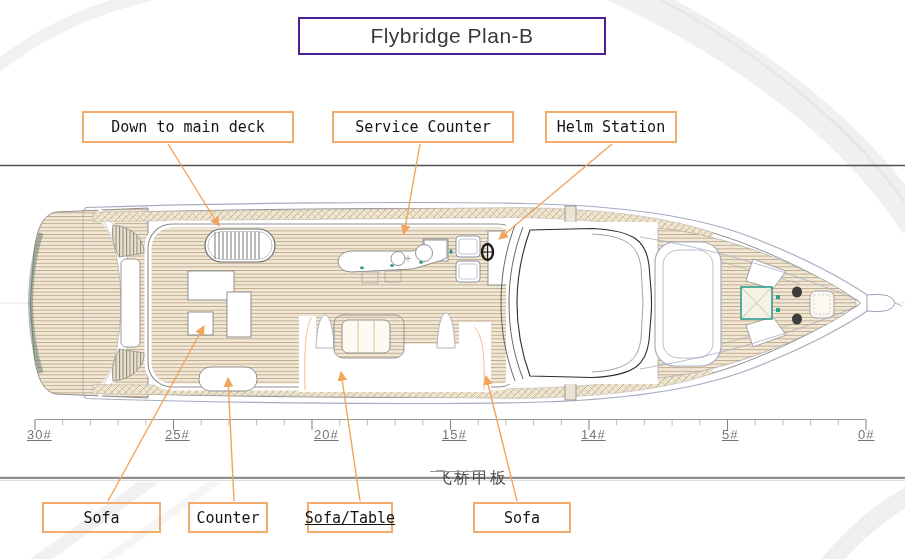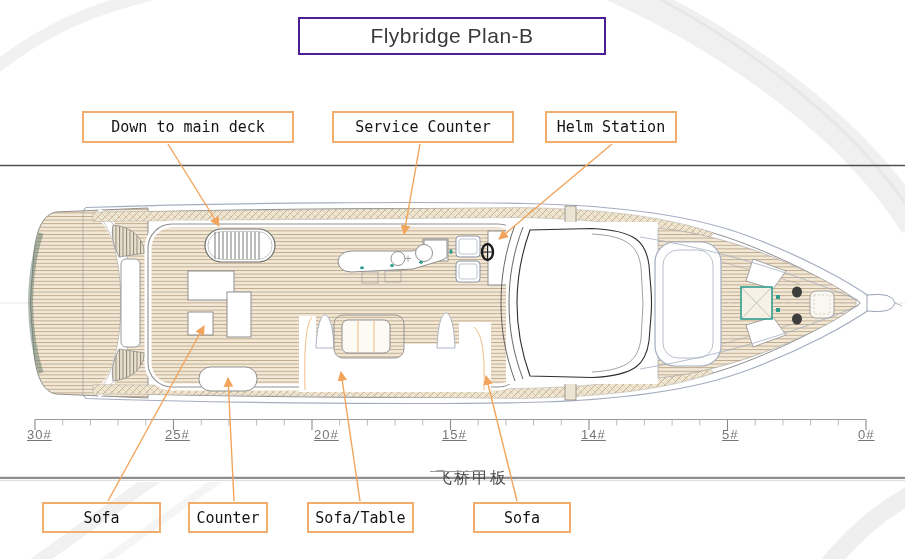--- a/index.html
+++ b/index.html
@@ -224,21 +224,21 @@
 </svg>
 
 <div class="title-box">Flybridge Plan-B</div>
 
 <div class="box" style="left:82px;top:111px;width:212px;height:32px;">Down to main deck</div>
 <div class="box" style="left:332px;top:111px;width:182px;height:32px;">Service Counter</div>
 <div class="box" style="left:545px;top:111px;width:132px;height:32px;">Helm Station</div>
 
 <div class="box" style="left:42px;top:502px;width:119px;height:31px;">Sofa</div>
 <div class="box" style="left:188px;top:502px;width:80px;height:31px;">Counter</div>
-<div class="box" style="left:307px;top:502px;width:107px;height:31px;">Sofa/Table</div>
+<div class="box" style="left:307px;top:502px;width:86px;height:31px;text-decoration:underline;">Sofa/Table</div>
 <div class="box" style="left:473px;top:502px;width:98px;height:31px;">Sofa</div>
 
 <div>
   <span class="ruler-label" style="left:27px;">30#</span>
   <span class="ruler-label" style="left:165px;">25#</span>
   <span class="ruler-label" style="left:314px;">20#</span>
   <span class="ruler-label" style="left:442px;">15#</span>
   <span class="ruler-label" style="left:581px;">14#</span>
   <span class="ruler-label" style="left:722px;">5#</span>
   <span class="ruler-label" style="left:858px;">0#</span>

